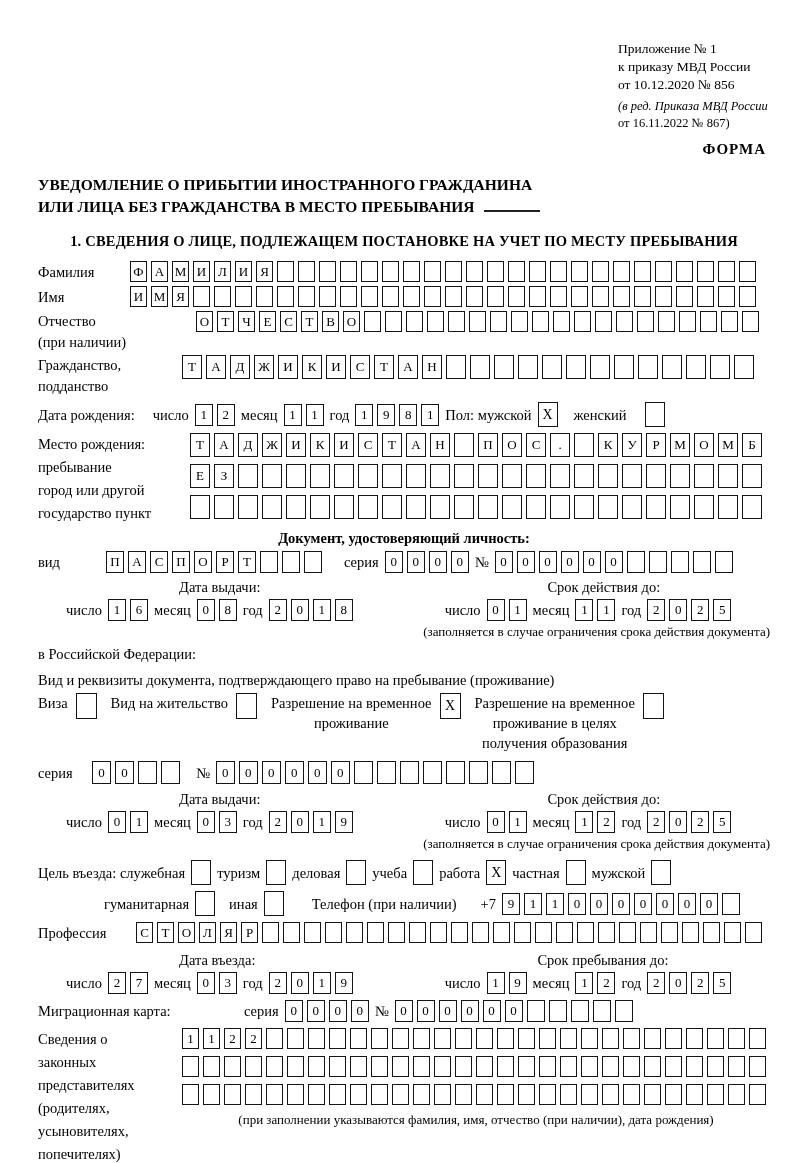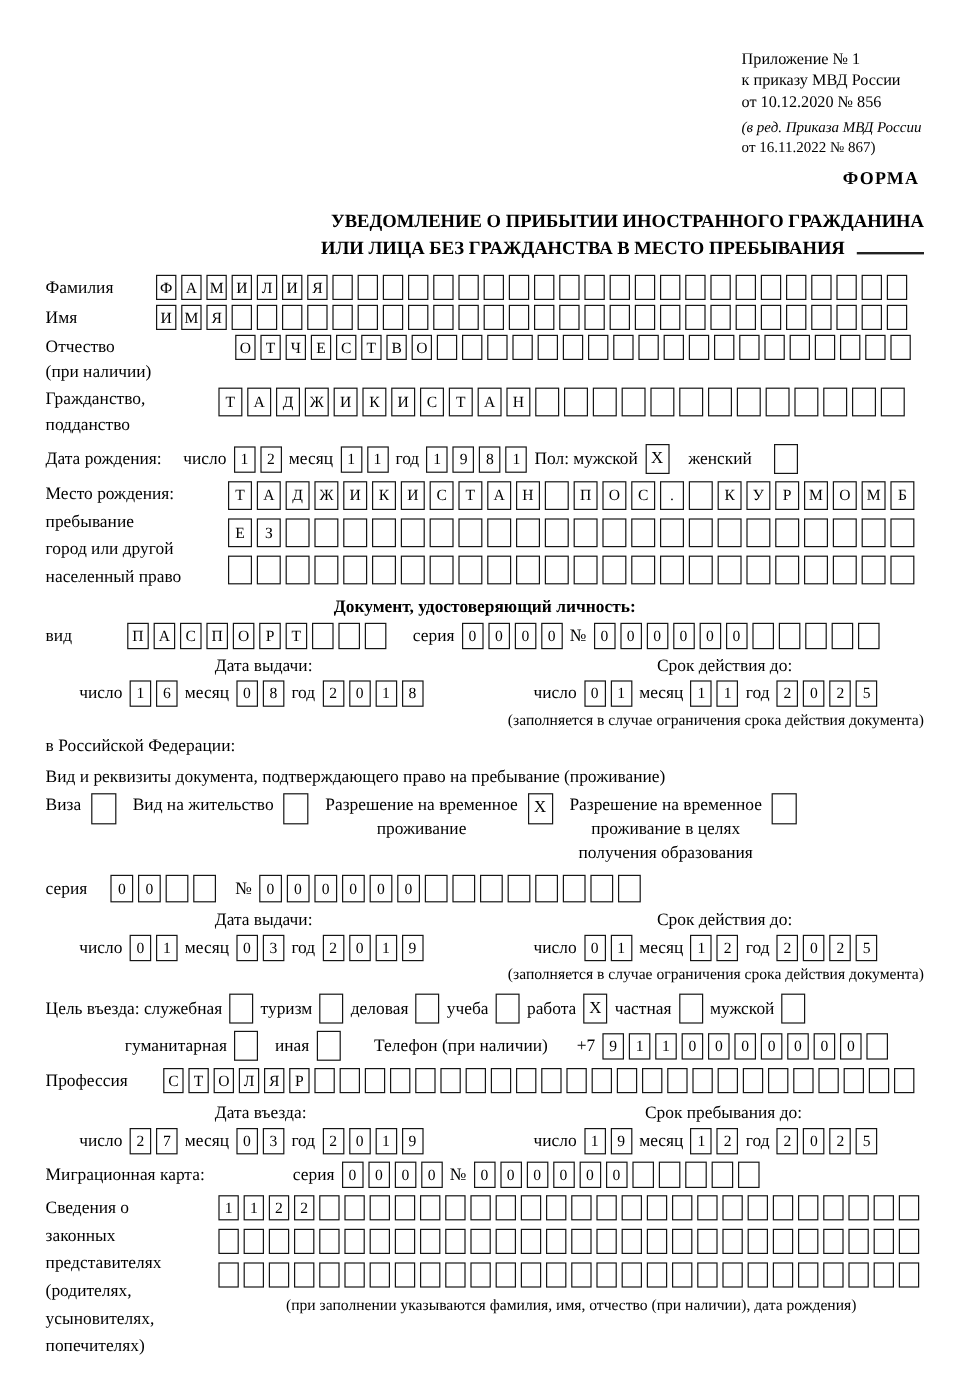--- a/index.html
+++ b/index.html
@@ -4,21 +4,21 @@
 <style>
   html,body{margin:0;padding:0;background:#fff;}
   body{width:800px;height:1163px;font-family:"Liberation Serif","DejaVu Serif",serif;color:#000;}
   .page{box-sizing:border-box;width:800px;height:1163px;padding:40px 30px 0 38px;overflow:hidden;position:relative;}
   
   .hdr{margin-left:580px;font-size:13.5px;line-height:18px;}
   .hdr .amend{font-size:12.5px;line-height:16.5px;}
   .hdr .amend.first{margin-top:4px;font-style:italic;}
   .forma{margin-top:10px;text-align:right;padding-right:4px;font-weight:bold;font-size:15px;letter-spacing:1px;}
   
-  .title{margin-top:16px;text-align:right;font-weight:bold;font-size:15.5px;line-height:22px;}
+  .title{margin-top:16px;text-align:left;font-weight:bold;font-size:15.5px;line-height:22px;}
   .blank{display:inline-block;width:56px;border-bottom:2px solid #222;height:14px;margin-left:10px;}
   .sec{margin-top:14px;text-align:center;font-weight:bold;font-size:14.5px;letter-spacing:0.2px;line-height:19px;}
   
   #form-area{margin-top:10px;font-size:14.5px;}
   .frow{display:flex;align-items:center;column-gap:6px;margin-top:4px;}
   .frow.top{align-items:flex-start;}
   .lbl{flex:none;line-height:20px;white-space:nowrap;}
   .lbl.two{display:block;}
   .lbl.two div{line-height:21px;}
   .cells{display:inline-flex;flex:none;column-gap:4px;}
@@ -47,20 +47,21 @@
     <div class="amend">от 16.11.2022 № 867)</div>
   </div>
 
   <div class="forma">ФОРМА</div>
 
   <div class="title">
     <div>УВЕДОМЛЕНИЕ О ПРИБЫТИИ ИНОСТРАННОГО ГРАЖДАНИНА</div>
     <div><span>ИЛИ ЛИЦА БЕЗ ГРАЖДАНСТВА В МЕСТО ПРЕБЫВАНИЯ</span><span class="blank"></span></div>
   </div>
 
+  <div class="sec">1. СВЕДЕНИЯ О ЛИЦЕ, ПОДЛЕЖАЩЕМ ПОСТАНОВКЕ НА УЧЕТ ПО МЕСТУ ПРЕБЫВАНИЯ</div>
 
   <div id="form-area">
       <div class="frow">
         <div class="lbl" style="width: 86px;">Фамилия</div>
         <span class="cells">
           <span class="cell" style="width: 17px; height: 21px;">Ф</span>
           <span class="cell" style="width: 17px; height: 21px;">А</span>
           <span class="cell" style="width: 17px; height: 21px;">М</span>
           <span class="cell" style="width: 17px; height: 21px;">И</span>
           <span class="cell" style="width: 17px; height: 21px;">Л</span>
@@ -218,21 +219,21 @@
         <span class="sp" style="width: 4px;"></span>
         <div class="lbl">женский</div>
         <span class="sp" style="width: 6px;"></span>
         <span class="cell cb"></span>
       </div>
       <div class="fgroup" style="margin-top: 6px;">
         <div class="glabels" style="width: 152px;">
           <div>Место рождения:</div>
           <div>пребывание</div>
           <div>город или другой</div>
-          <div>населенный право</div>
+          <div>государство пункт</div>
         </div>
         <div class="grows">
           <span class="cells">
             <span class="cell" style="width: 20px; height: 24px;">Т</span>
             <span class="cell" style="width: 20px; height: 24px;">А</span>
             <span class="cell" style="width: 20px; height: 24px;">Д</span>
             <span class="cell" style="width: 20px; height: 24px;">Ж</span>
             <span class="cell" style="width: 20px; height: 24px;">И</span>
             <span class="cell" style="width: 20px; height: 24px;">К</span>
             <span class="cell" style="width: 20px; height: 24px;">И</span>

